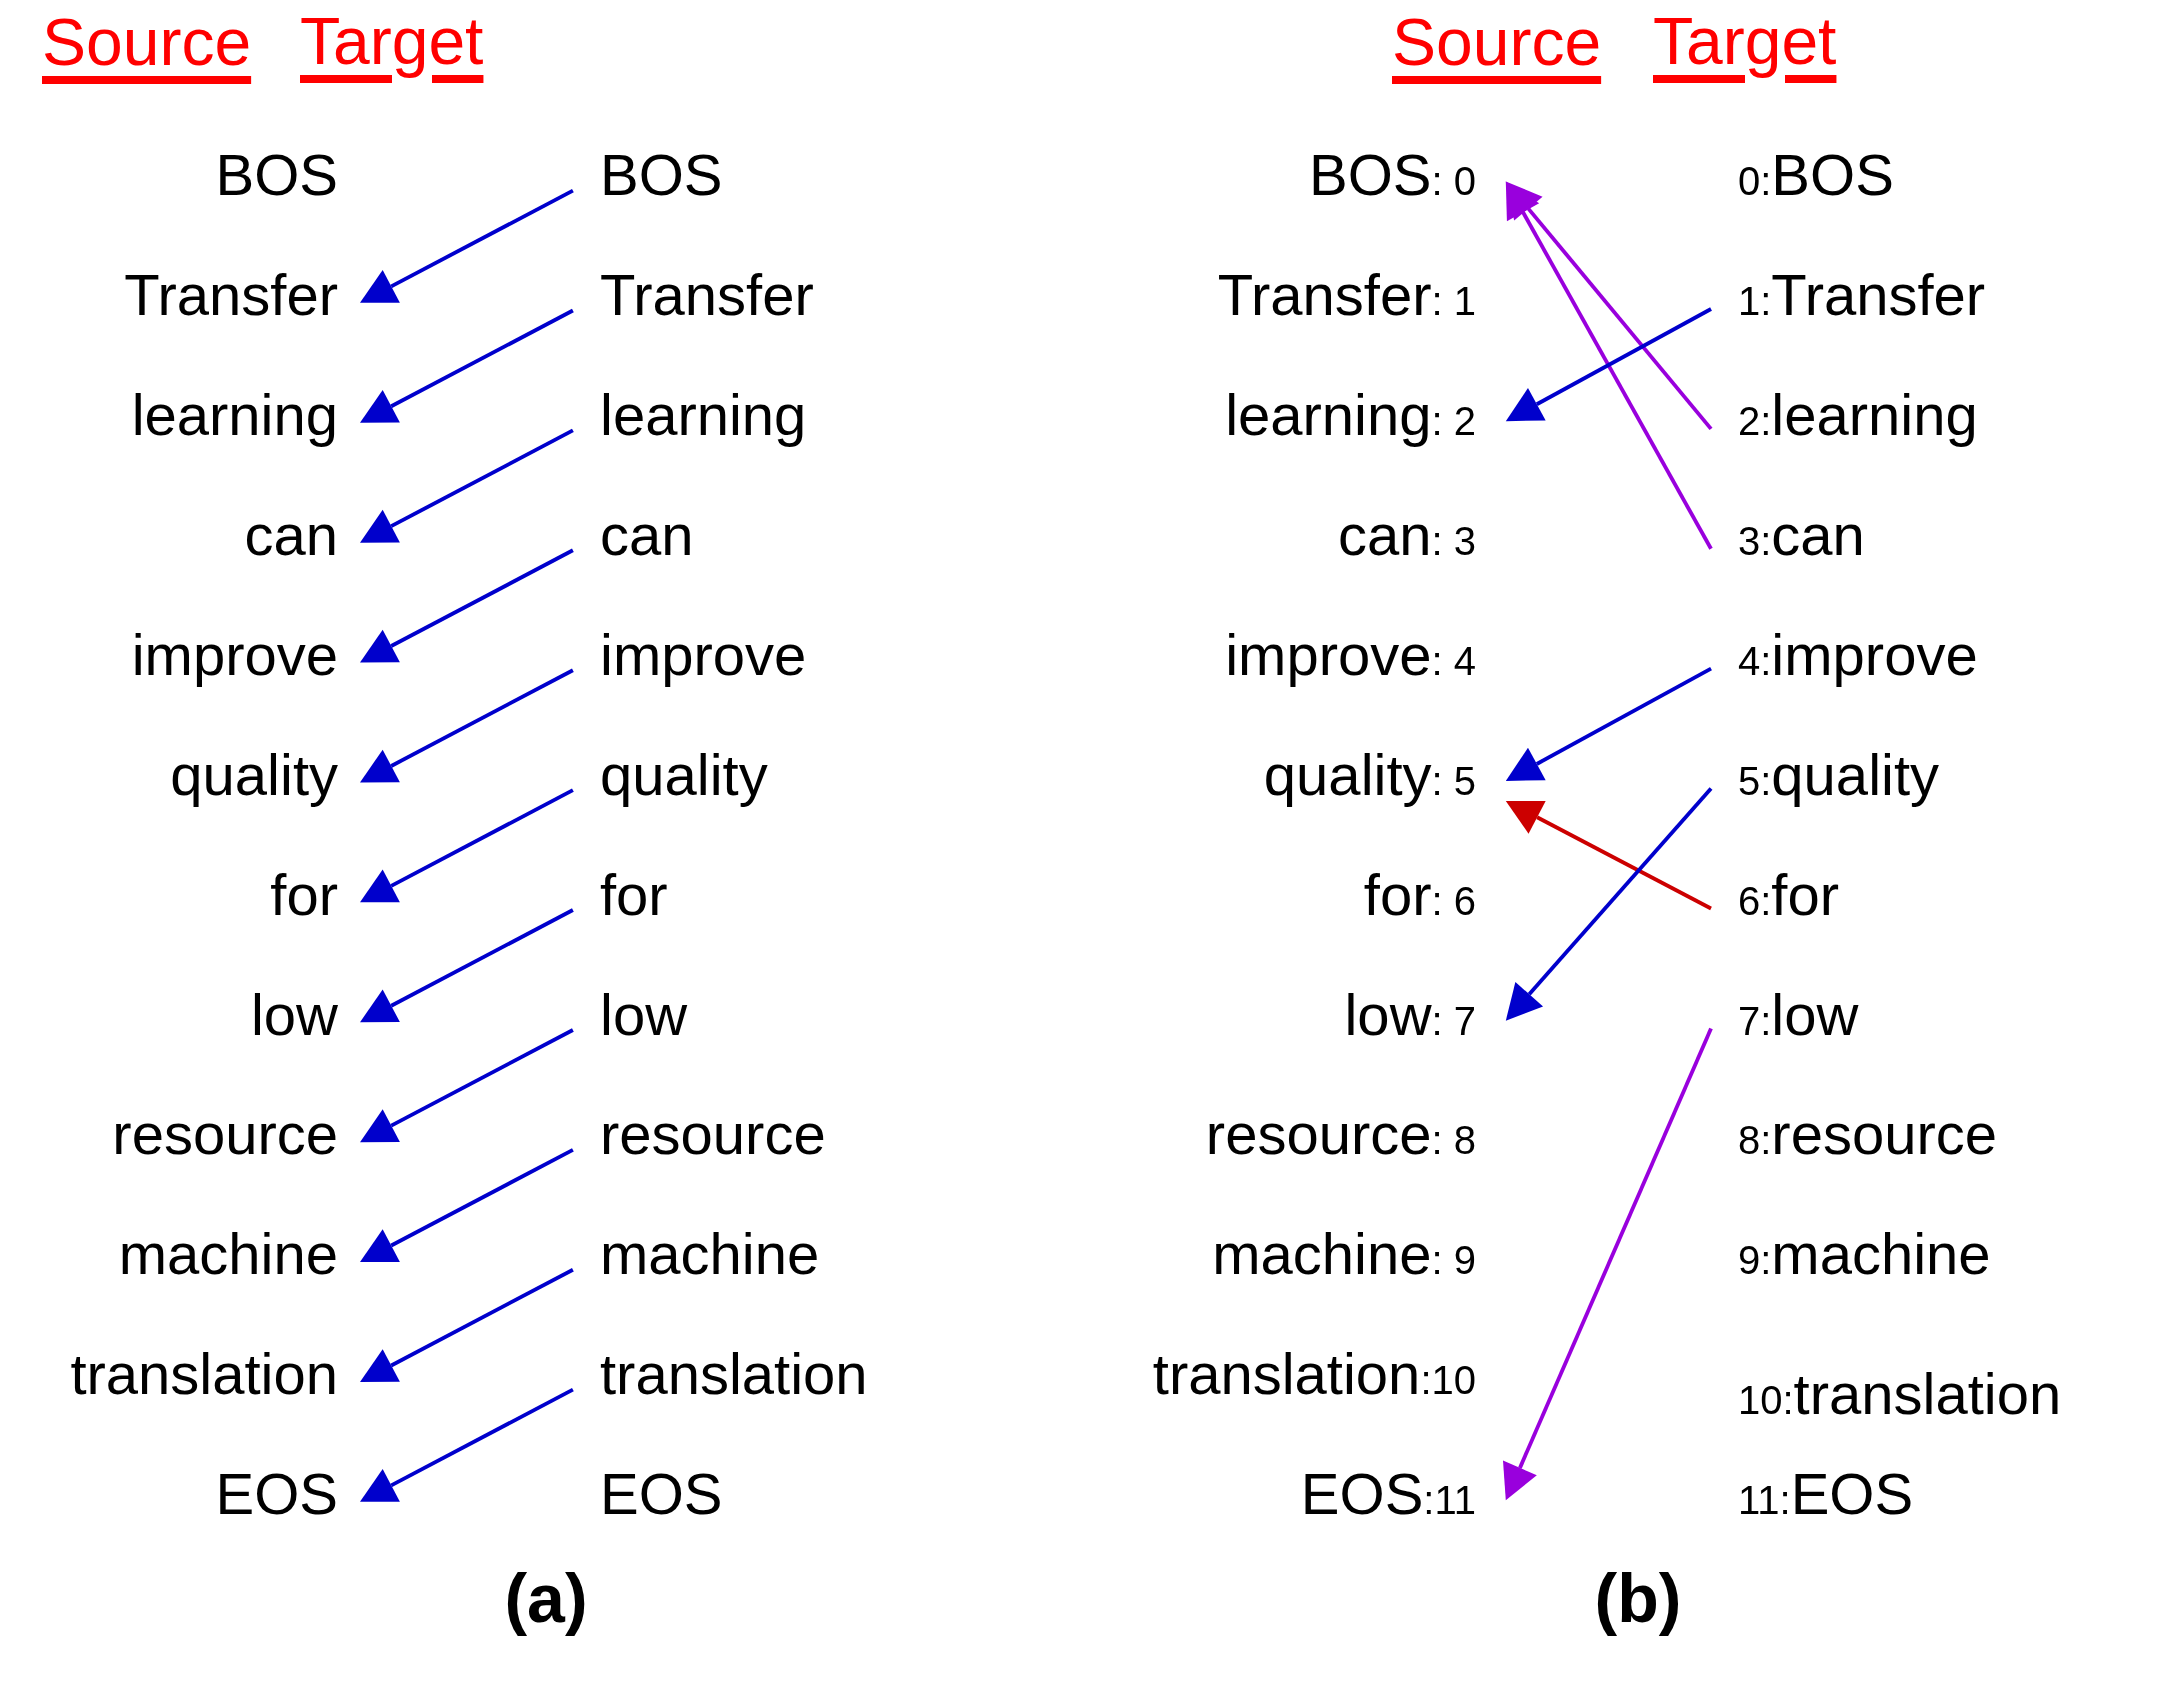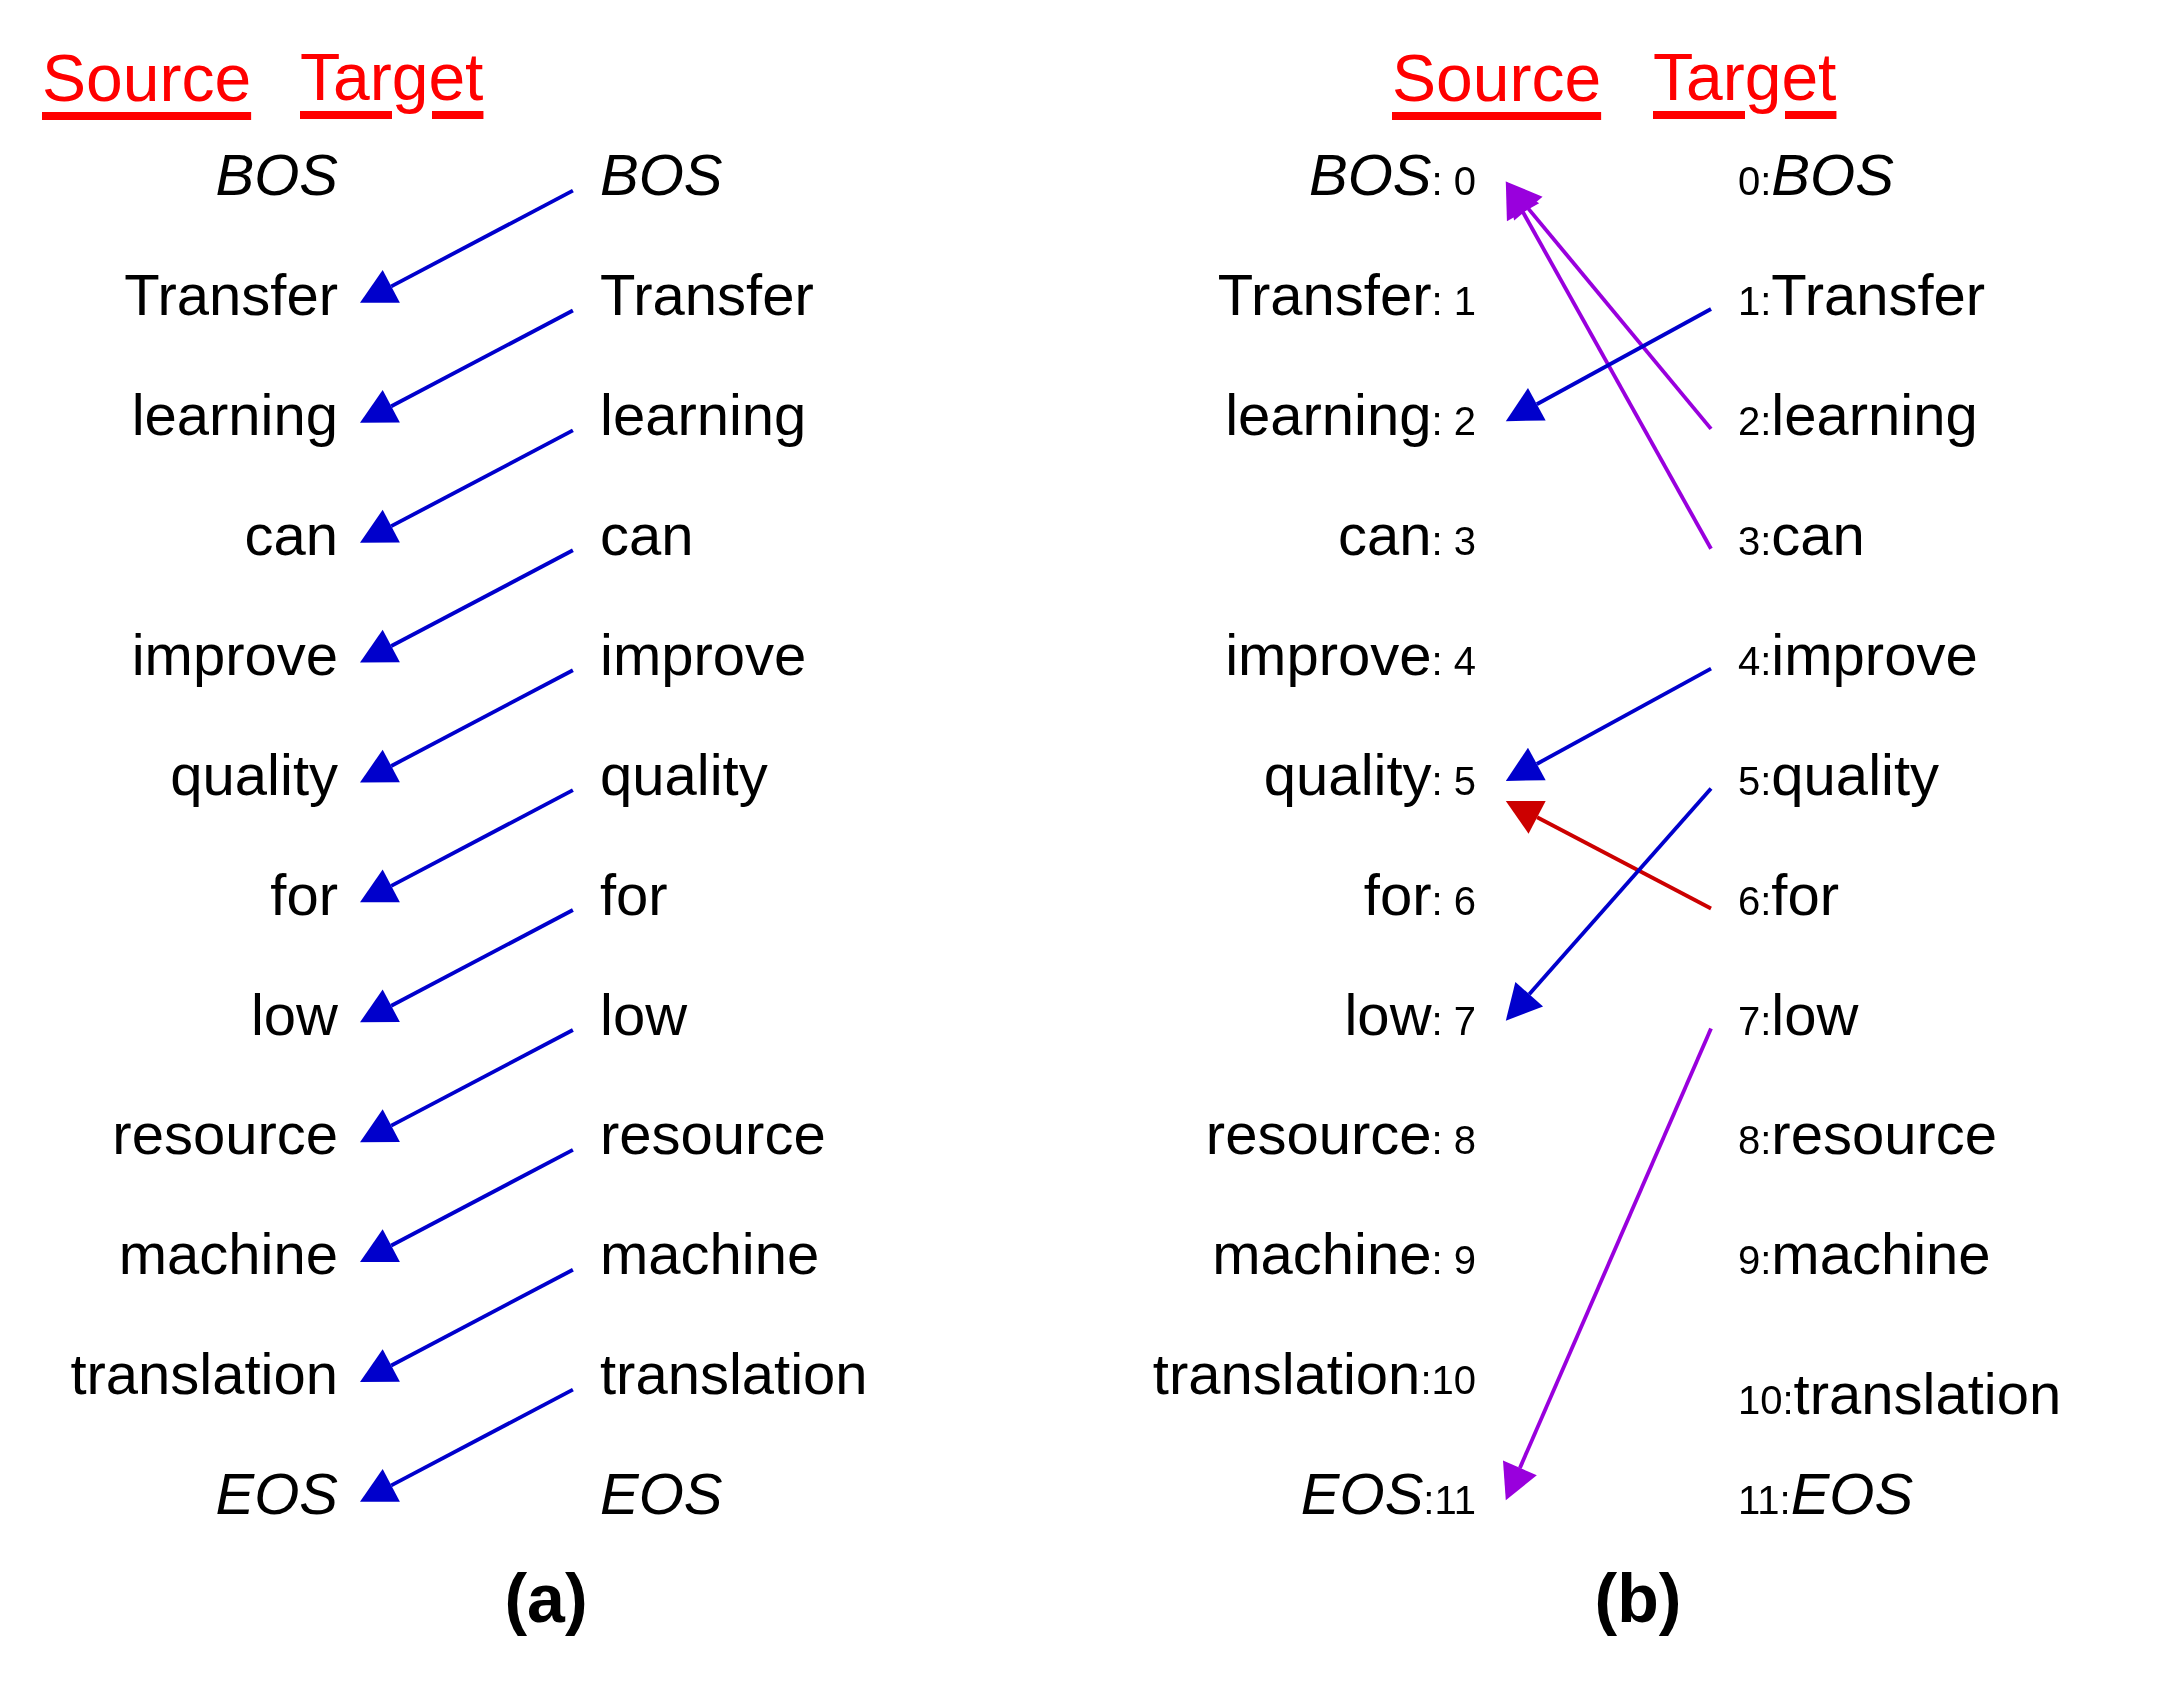--- a/index.html
+++ b/index.html
@@ -28,39 +28,38 @@
 
   .col-header {
     position: absolute;
     font-size: 66px;
     color: #ff0000;
     text-decoration: underline;
     text-decoration-thickness: 7.7px;
     text-underline-offset: 10.8px;
     white-space: nowrap;
     line-height: 1;
-    margin-top: 36px;
   }
   .hdr-source { top: 9.2px; }
   .hdr-target { top: 8px; }
 
   .word-row {
     position: absolute;
     font-size: 58px;
     color: #000000;
     white-space: nowrap;
     line-height: 1;
     height: 62px;
     display: flex;
     align-items: baseline;
   }
   .w-src { text-align: right; justify-content: flex-end; }
   .w-tgt { text-align: left;  justify-content: flex-start; }
 
-  .italic { font-style: italic; }
+  .italic { }
   .idx {
     font-size: 40px;
     font-style: normal;
   }
   .idx-pre { margin-right: 0px; }
 
   .svg-layer {
     position: absolute;
     left: 0;
     top: 0;

